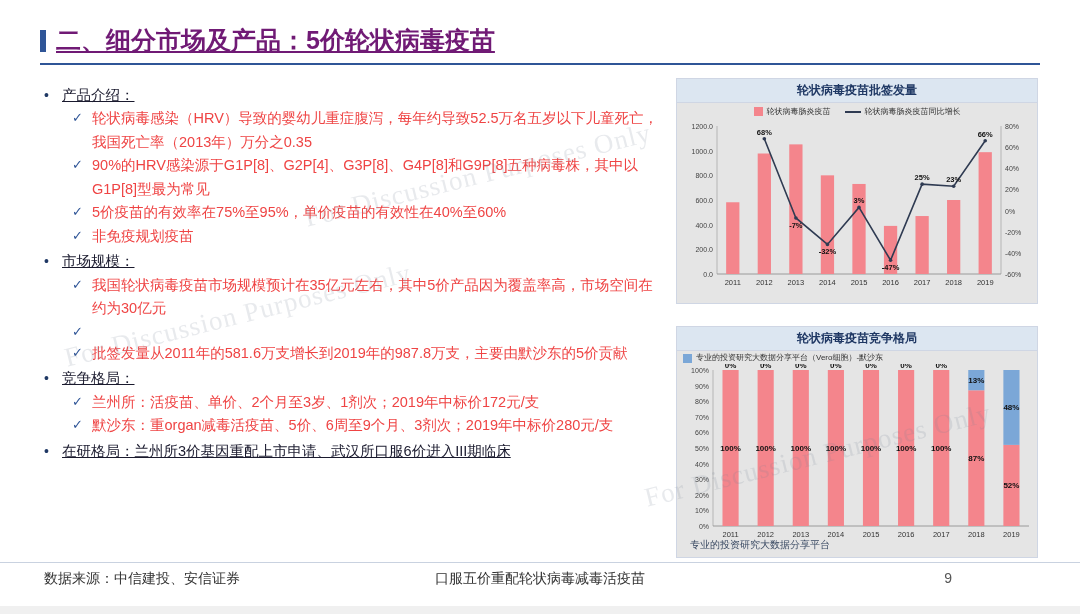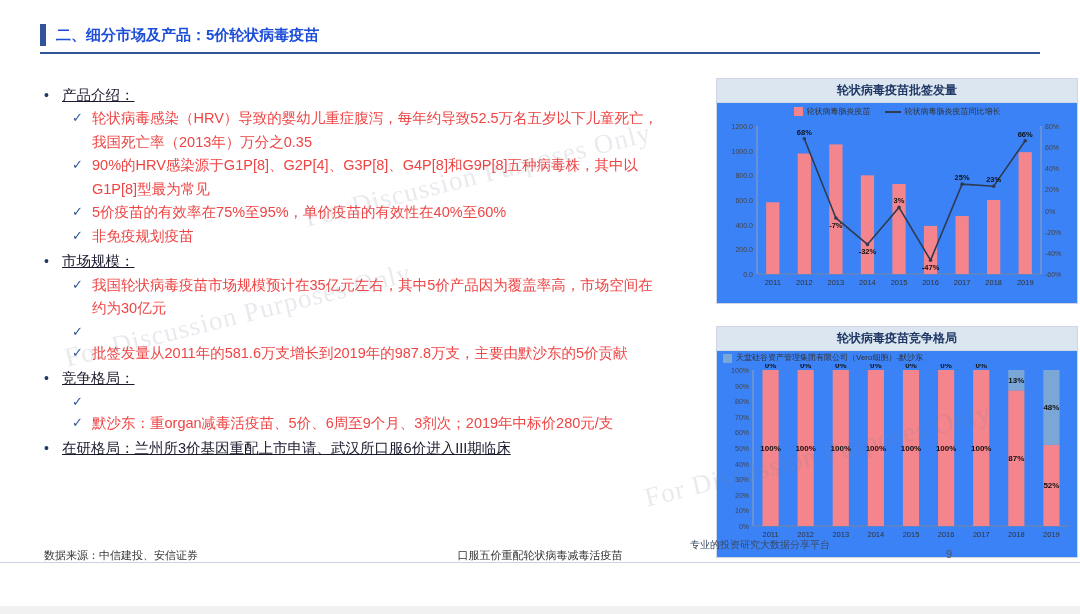--- a/index.html
+++ b/index.html
@@ -28,41 +28,40 @@
   }
   
   .title-bar {
     position:absolute; left:40px; top:24px; width:1000px;
   }
   .title-row { display:flex; align-items:center; }
   .title-bullet {
     width: 6px; height: 22px; background:#2f5597; margin-right:10px;
   }
   .title-text {
-    font-size: 15px; font-weight:bold; color:#1d4ed8;
+    font-size: 25px; font-weight:bold; color:#701a75;text-decoration:underline;
   }
   .title-rule {
     margin-top:6px; height:2px; background:#2f5597; width:1000px;
   }
   
   .content {
     position:absolute; left:44px; top:82px; width:620px;
     font-size:14.5px; line-height:1.62;
   }
   .lvl1 { display:flex; margin-top:2px; }
   .lvl1 > .mk { width:18px; color:#1f3864; flex:none; font-size:14px; }
   .lvl1 > .tx { font-weight:normal; color:#1a1a2e;text-decoration:underline; }
   .lvl2 { display:flex; margin-left:28px; }
   .lvl2 > .mk { width:20px; color:#2f5597; flex:none; font-size:13px; }
   .lvl2 > .tx { color:#ef4444; }
   
   .chart-panel {
-    position:absolute; background:#3b82f6;
+    position:absolute; background:#e5e5e5;
     border:1px solid #cfd6e4;
-    margin-left:40px;
   }
   .chart1 { left:676px; top:78px; width:362px; height:226px; }
   .chart2 { left:676px; top:326px; width:362px; height:232px; }
   .chart-head {
     background:#dce6f1; text-align:center; font-size:12px; font-weight:bold;
     color:#1f3864; padding:3px 0; border-bottom:1px solid #cfd6e4;
   }
   .chart-body { position:relative; width:100%; height:calc(100% - 22px); }
   .legend {
     display:flex; justify-content:center; gap:14px; align-items:center;
@@ -72,22 +71,22 @@
   .swatch-line { width:16px; height:2px; display:inline-block; }
   .swatch-box { width:9px; height:9px; display:inline-block; }
   .legend2 {
     font-size:8px; color:#333; padding:2px 0 0 6px; line-height:1.35;
   }
   .legend2 .key { display:flex; align-items:center; gap:4px; }
   svg { display:block; }
   
   .footer-rule { position:absolute; left:0; top:562px; width:1080px; height:1px; background:#c9d2e0; }
   .footer {
-    position:absolute; top:544px; left:0; width:996px; height:40px;
-    font-size:11px; color:#333;
+    position:absolute; top:566px; left:0; width:996px; height:40px;
+    font-size:14px; color:#333;
   }
   .f-left { position:absolute; left:44px; top:4px; }
   .f-center { position:absolute; left:0; width:1080px; text-align:center; top:4px; }
   .f-right { position:absolute; right:44px; top:4px; color:#555; }
   .bottom-strip { position:absolute; left:0; top:606px; width:1080px; height:8px; background:#f0f0f0; }
   .platform-tag {
     position:absolute; left:690px; top:538px; font-size:10px; color:#3a4a63;
   }
 </style>
 </head>
@@ -142,20 +141,21 @@
   <div class="lvl2">
       <span class="mk">✓</span>
       <span class="tx">批签发量从2011年的581.6万支增长到2019年的987.8万支，主要由默沙东的5价贡献</span>
     </div>
   <div class="lvl1">
       <span class="mk">•</span>
       <span class="tx">竞争格局：</span>
     </div>
   <div class="lvl2">
       <span class="mk">✓</span>
+      <span class="tx">兰州所：活疫苗、单价、2个月至3岁、1剂次；2019年中标价172元/支</span>
     </div>
   <div class="lvl2">
       <span class="mk">✓</span>
       <span class="tx">默沙东：重organ减毒活疫苗、5价、6周至9个月、3剂次；2019年中标价280元/支</span>
     </div>
   <div class="lvl1">
       <span class="mk">•</span>
       <span class="tx">在研格局：兰州所3价基因重配上市申请、武汉所口服6价进入III期临床</span>
     </div>
 </div>
@@ -230,21 +230,21 @@
       </svg>
   </div>
 </div>
 
 <div class="chart-panel chart2">
   <div class="chart-head">轮状病毒疫苗竞争格局</div>
   <div class="chart-body">
     <div class="legend2">
       <span class="key">
         <span class="swatch-box" style="background:#7ba7d7;"></span>
-        <span>天堂硅谷资产管理集团有限公司（Vero细胞）-默沙东</span>
+        <span>专业的投资研究大数据分享平台（Vero细胞）-默沙东</span>
       </span>
     </div>
     <svg id="svg2" width="360" height="180" viewBox="0 0 360 180">
         <text x="32" y="165" text-anchor="end" font-size="7" fill="#444" font-family="Liberation Sans">0%</text>
         <text x="32" y="149.4" text-anchor="end" font-size="7" fill="#444" font-family="Liberation Sans">10%</text>
         <text x="32" y="133.8" text-anchor="end" font-size="7" fill="#444" font-family="Liberation Sans">20%</text>
         <text x="32" y="118.2" text-anchor="end" font-size="7" fill="#444" font-family="Liberation Sans">30%</text>
         <text x="32" y="102.6" text-anchor="end" font-size="7" fill="#444" font-family="Liberation Sans">40%</text>
         <text x="32" y="87" text-anchor="end" font-size="7" fill="#444" font-family="Liberation Sans">50%</text>
         <text x="32" y="71.4" text-anchor="end" font-size="7" fill="#444" font-family="Liberation Sans">60%</text>

